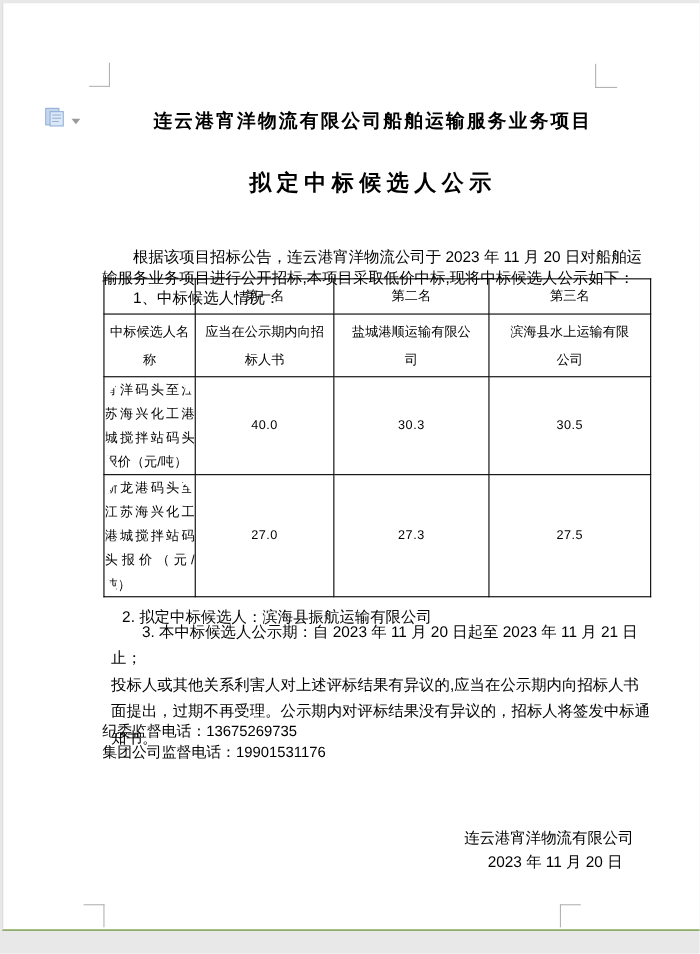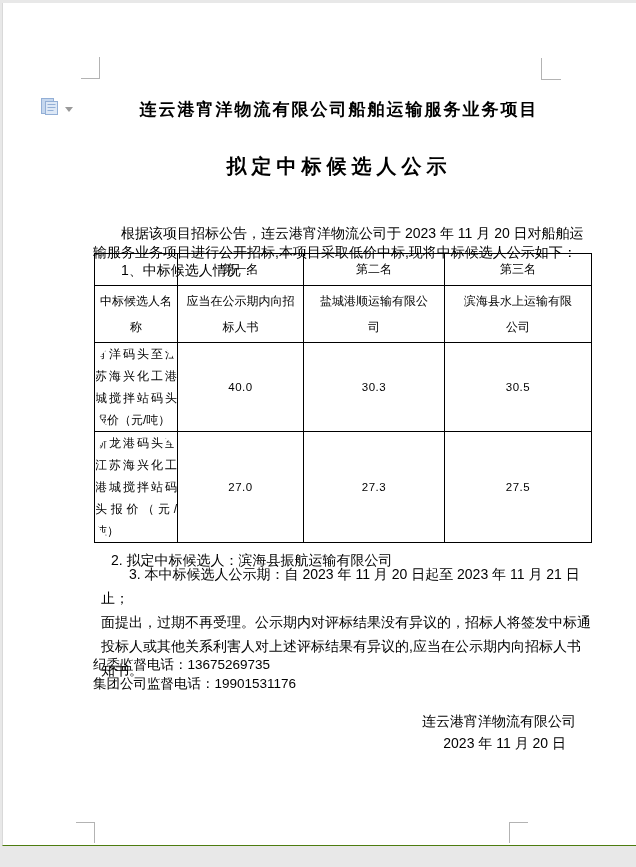--- a/index.html
+++ b/index.html
@@ -42,21 +42,21 @@
   td.hdr{height:31px;text-align:center;}
   tr.names td{height:56px;text-align:center;line-height:26px;}
   tr.names .wrapbox{max-width:112px;margin:0 auto;}
   td.rowlabel{height:88px;text-align:justify;line-height:22px;padding:3px 4px;word-break:break-all;border-radius:28px;}
   tr.price2 td{height:107px;}
   td.price{text-align:center;font-size:11.5px;letter-spacing:0.5px;}
 
   .section2{position:absolute;left:80px;top:539px;width:494px;font-size:14px;margin-top:10px;}
   .section3{position:absolute;left:98px;top:559px;width:496px;font-size:14px;line-height:24px;}
   .contacts{position:absolute;left:90px;top:653px;font-size:13.5px;line-height:18.5px;}
-  .signature{position:absolute;left:275px;top:708px;width:298px;text-align:right;font-size:14px;line-height:21.5px;}
+  .signature{position:absolute;left:275px;top:748px;width:298px;text-align:right;font-size:14px;line-height:21.5px;}
   .signature .date{padding-right:10px;}
 </style>
 </head>
 <body>
 
 <div class="page">
 
   <div class="mark tl"></div>
   <div class="mark tr"></div>
   <div class="mark bl"></div>
@@ -124,22 +124,22 @@
       <td class="price">27.3</td>
       <td class="price">27.5</td>
     </tr>
   </tbody>
     </table>
 
   <div class="section2 indent">2. 拟定中标候选人：滨海县振航运输有限公司</div>
 
   <div class="section3">
     <div class="indent">3. 本中标候选人公示期：自 2023 年 11 月 20 日起至 2023 年 11 月 21 日止；</div>
+    <div>投标人或其他关系利害人对上述评标结果有异议的,应当在公示期内向招标人书</div>
     <div>面提出，过期不再受理。公示期内对评标结果没有异议的，招标人将签发中标通</div>
-    <div>投标人或其他关系利害人对上述评标结果有异议的,应当在公示期内向招标人书</div>
     <div>知书。</div>
   </div>
 
   <div class="contacts">
     <div>纪委监督电话：13675269735</div>
     <div>集团公司监督电话：19901531176</div>
   </div>
 
   <div class="signature">
     <div>连云港宵洋物流有限公司</div>

